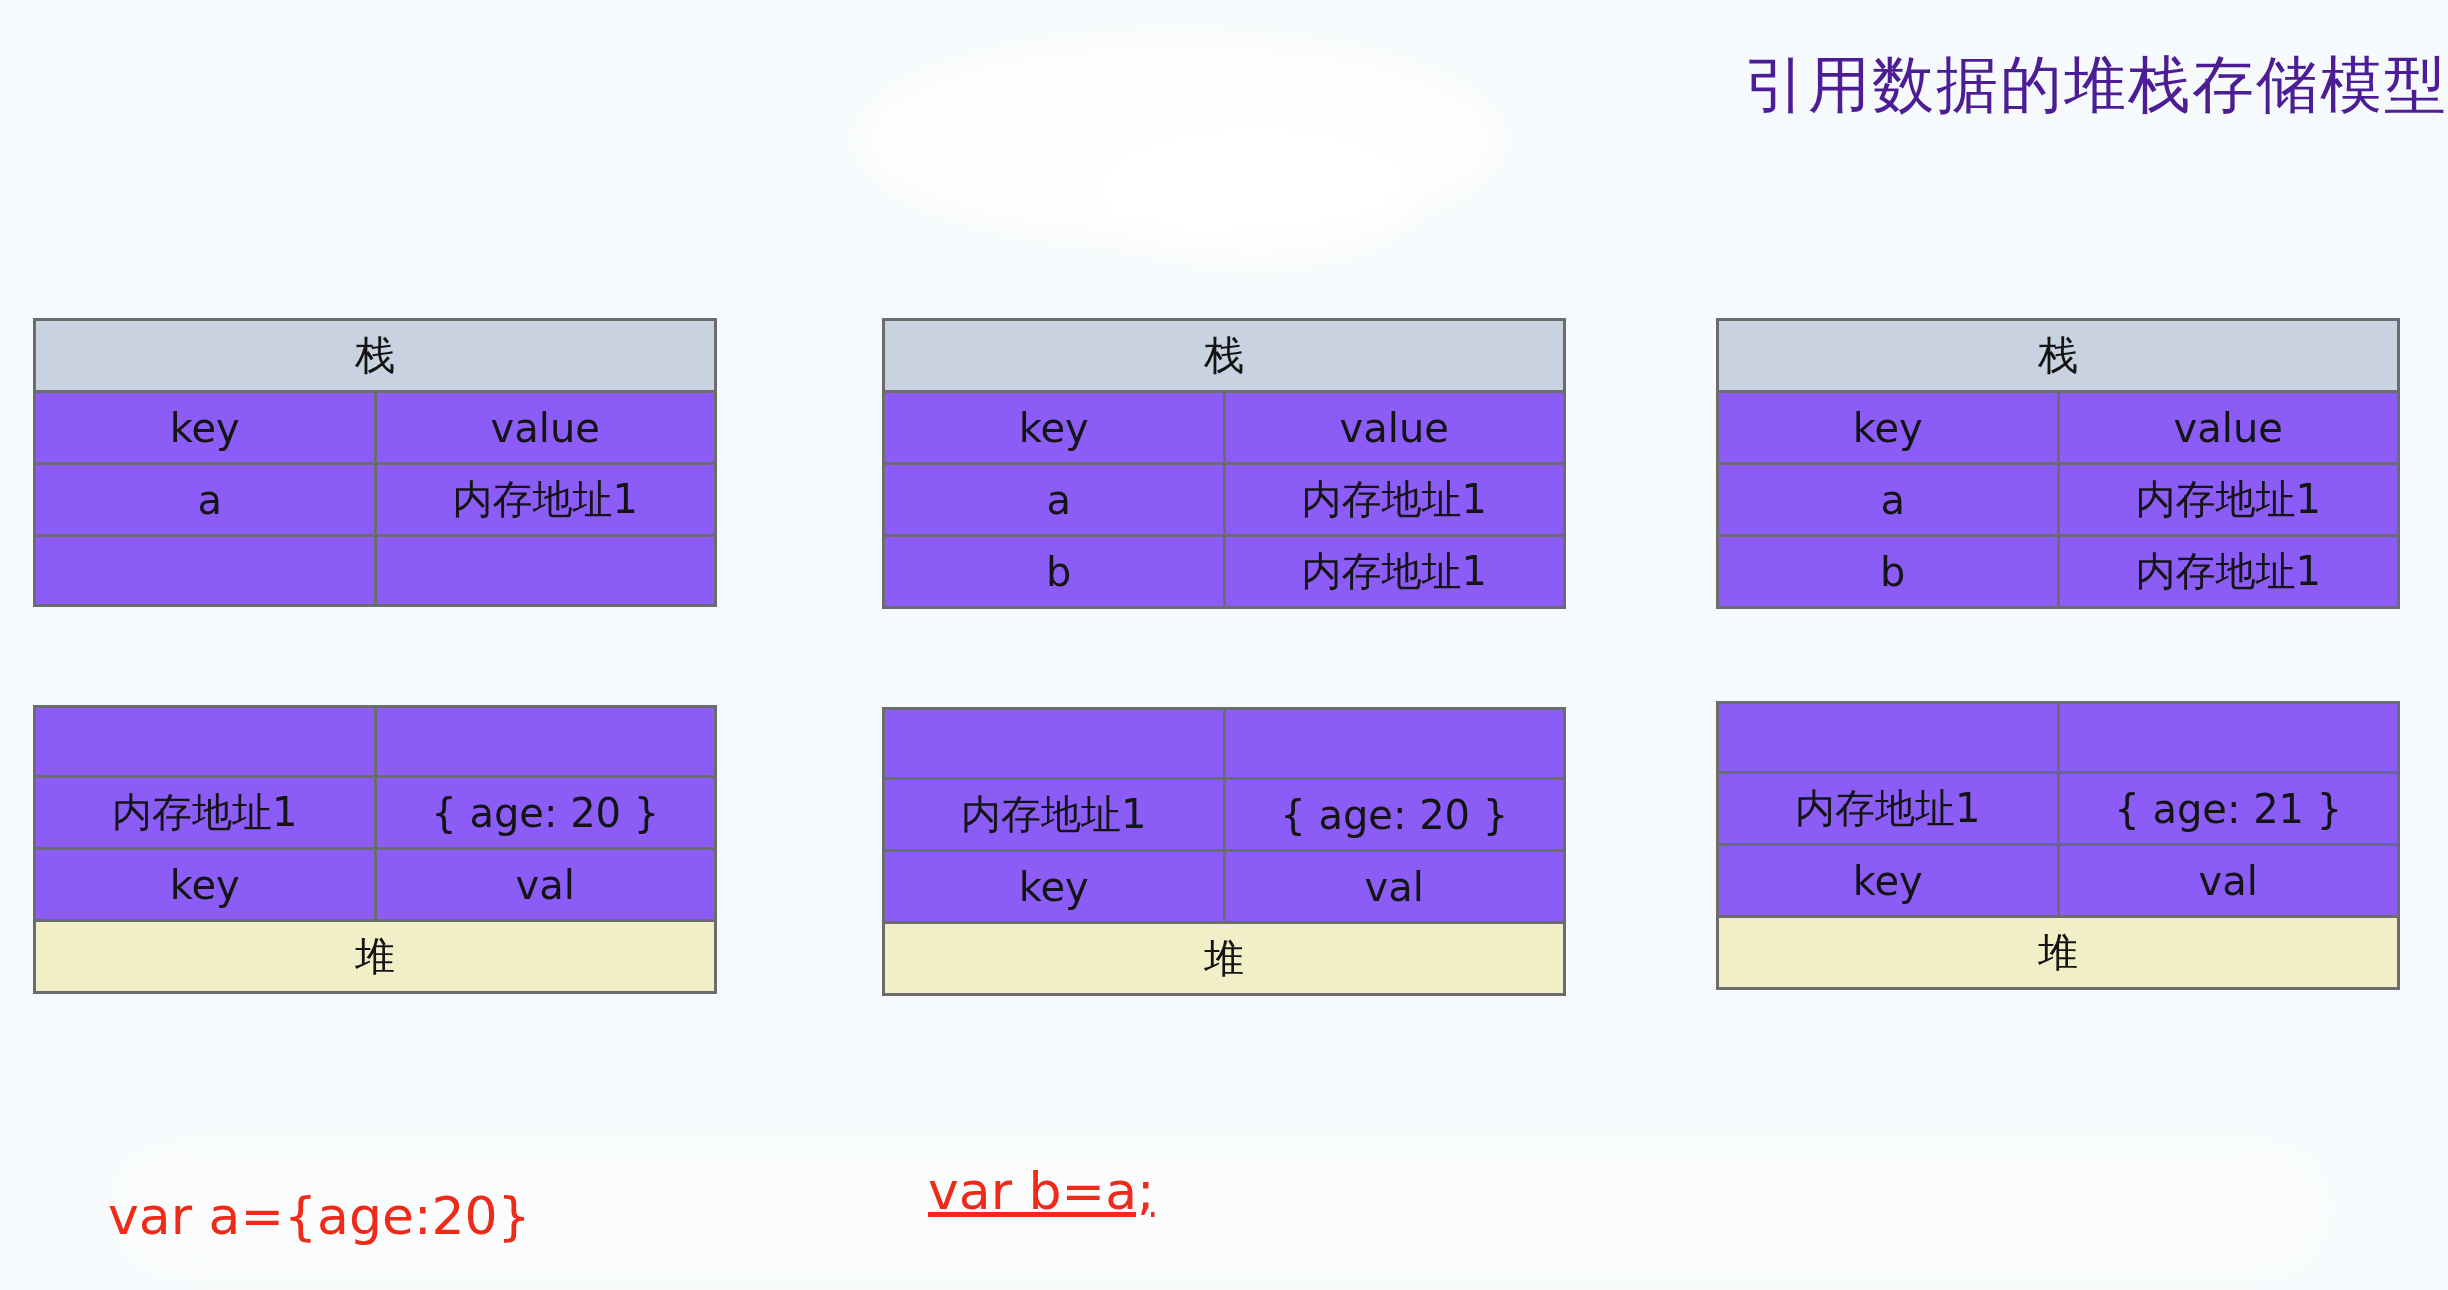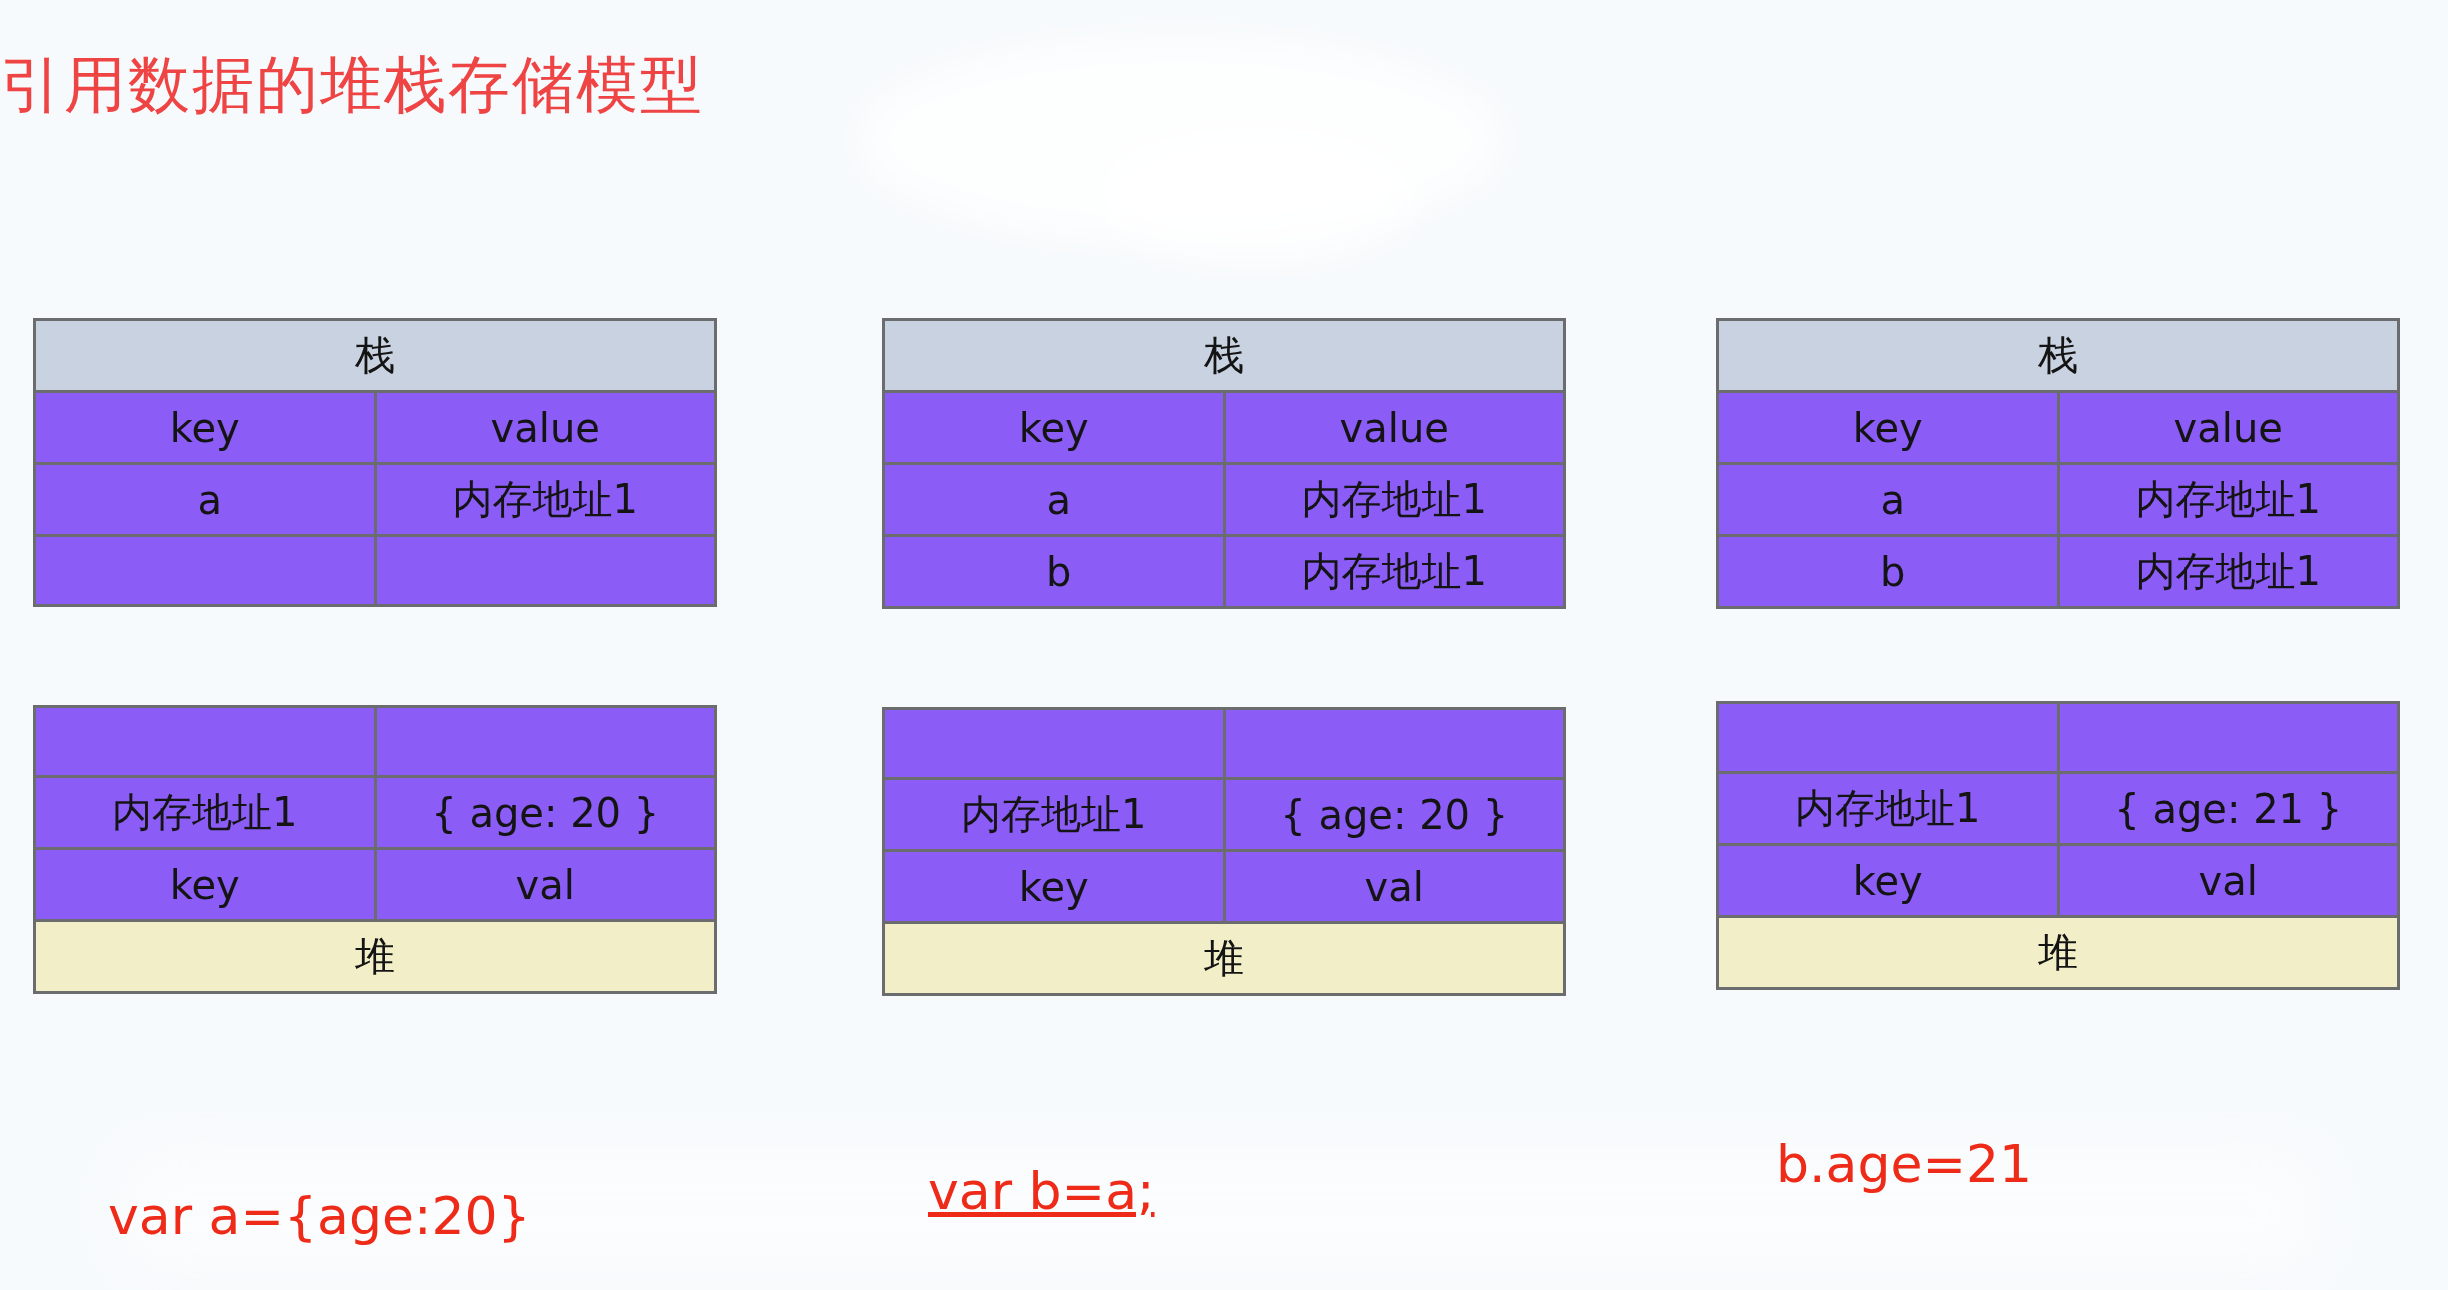--- a/index.html
+++ b/index.html
@@ -27,22 +27,22 @@
   .wm-1 { left: 860px;  top: 40px;  width: 640px; height: 200px; }
   .wm-2 { left: 1090px; top: 120px; width: 330px; height: 140px; }
   .wm-3 { left: 120px;  top: 1150px; width: 2200px; height: 120px;
           border-radius: 40px; filter: blur(26px); opacity: .6; }
 
   
   .page-title {
     position: absolute;
     left: 0; right: 0;
     top: 52px;
-    text-align: left;
-    color: #ef4444;
+    text-align: right;
+    color: #4c1d95;
     font-size: 62px;
     line-height: 1.05;
     letter-spacing: 2px;
     font-family: "DejaVu Sans", "Liberation Sans", sans-serif;
     white-space: nowrap;
   }
 
   
   .board {
     position: absolute;
@@ -255,15 +255,14 @@
           <td class="cap-foot" colspan="2">堆</td>
         </tr>
       </tbody>
         </table>
     </div>
 
   </div>
 
   <div class="caption cap-1">var a={age:20}</div>
   <div class="caption cap-2">var b=a;</div>
-  <div class="caption cap-3">b.age=21</div>
 
 </div>
 
 </body></html>

